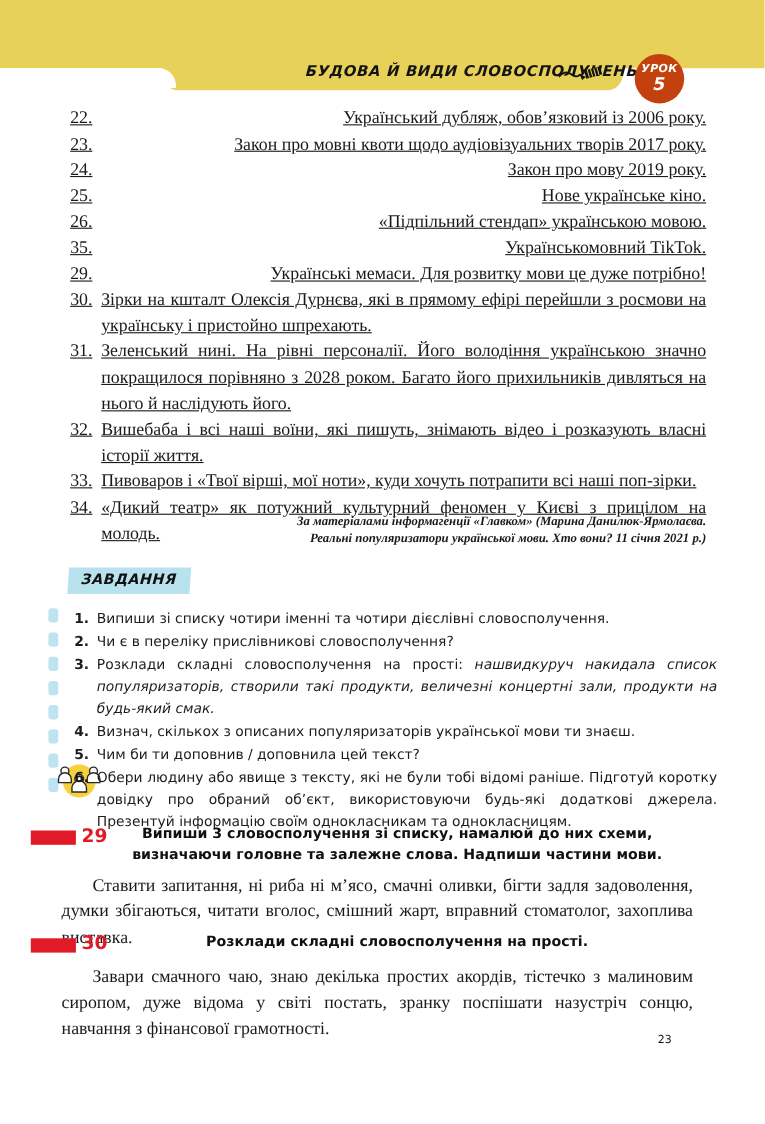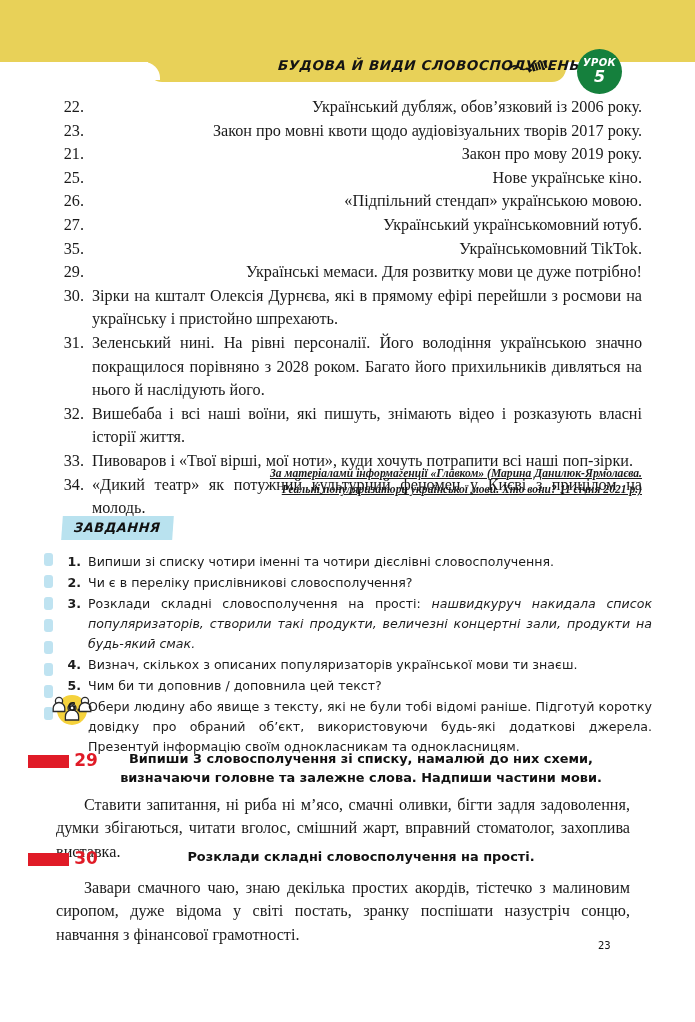--- a/index.html
+++ b/index.html
@@ -64,21 +64,21 @@
     left: 508px; top: 57px;
     width: 42px;
     height: 20px;
   }
   .lesson-badge {
     position: absolute;
     left: 577px; top: 49px;
     width: 45px;
     height: 45px;
     border-radius: 50%;
-    background: #15803d;
+    background: #c2410c;
     color: #ffffff;
     text-align: center;
     font-family: "DejaVu Sans", sans-serif;
     font-style: italic;
     font-weight: 700;
   }
   .lesson-badge .lb-word {
     display: block;
     font-size: 10px;
     letter-spacing: 0.3px;
@@ -89,20 +89,21 @@
     font-size: 16px;
     line-height: 14px;
     margin-top: 2px;
   }
 
   
   .numlist {
     position: absolute;
     left: 62px; top: 96px;
     width: 580px;
+    text-decoration: underline;
   }
   .numrow {
     display: flex;
     font-size: 16.2px;
     line-height: 23.6px;
     margin-bottom: 0px;
   }
   .numrow .n {
     width: 30px;
     flex: 0 0 30px;
@@ -120,21 +121,20 @@
   .attribution {
     position: absolute;
     left: 62px; top: 466px;
     width: 580px;
     text-align: right;
     font-style: italic;
     font-weight: bold;
     font-size: 11.6px;
     line-height: 16px;
     color: #1a1a1a;
-    text-decoration: underline;
   }
 
   
   .tasks {
     position: absolute;
     left: 62px; top: 516px;
     width: 590px;
   }
   .tasks-label {
     display: inline-block;
@@ -284,34 +284,30 @@
 <div class="numlist">
   <div class="numrow single">
     <span class="n">22.</span>
     <span class="t">Український дубляж, обов’язковий із 2006 року.</span>
   </div>
   <div class="numrow single">
     <span class="n">23.</span>
     <span class="t">Закон про мовні квоти щодо аудіовізуальних творів 2017 року.</span>
   </div>
   <div class="numrow single">
-    <span class="n">21.</span>
+    <span class="n">24.</span>
     <span class="t">Закон про мову 2019 року.</span>
   </div>
   <div class="numrow single">
     <span class="n">25.</span>
     <span class="t">Нове українське кіно.</span>
   </div>
   <div class="numrow single">
     <span class="n">26.</span>
     <span class="t">«Підпільний стендап» українською мовою.</span>
-  </div>
-  <div class="numrow single">
-    <span class="n">27.</span>
-    <span class="t">Український українськомовний ютуб.</span>
   </div>
   <div class="numrow single">
     <span class="n">35.</span>
     <span class="t">Українськомовний TikTok.</span>
   </div>
   <div class="numrow single">
     <span class="n">29.</span>
     <span class="t">Українські мемаси. Для розвитку мови це дуже потрібно!</span>
   </div>
   <div class="numrow">

